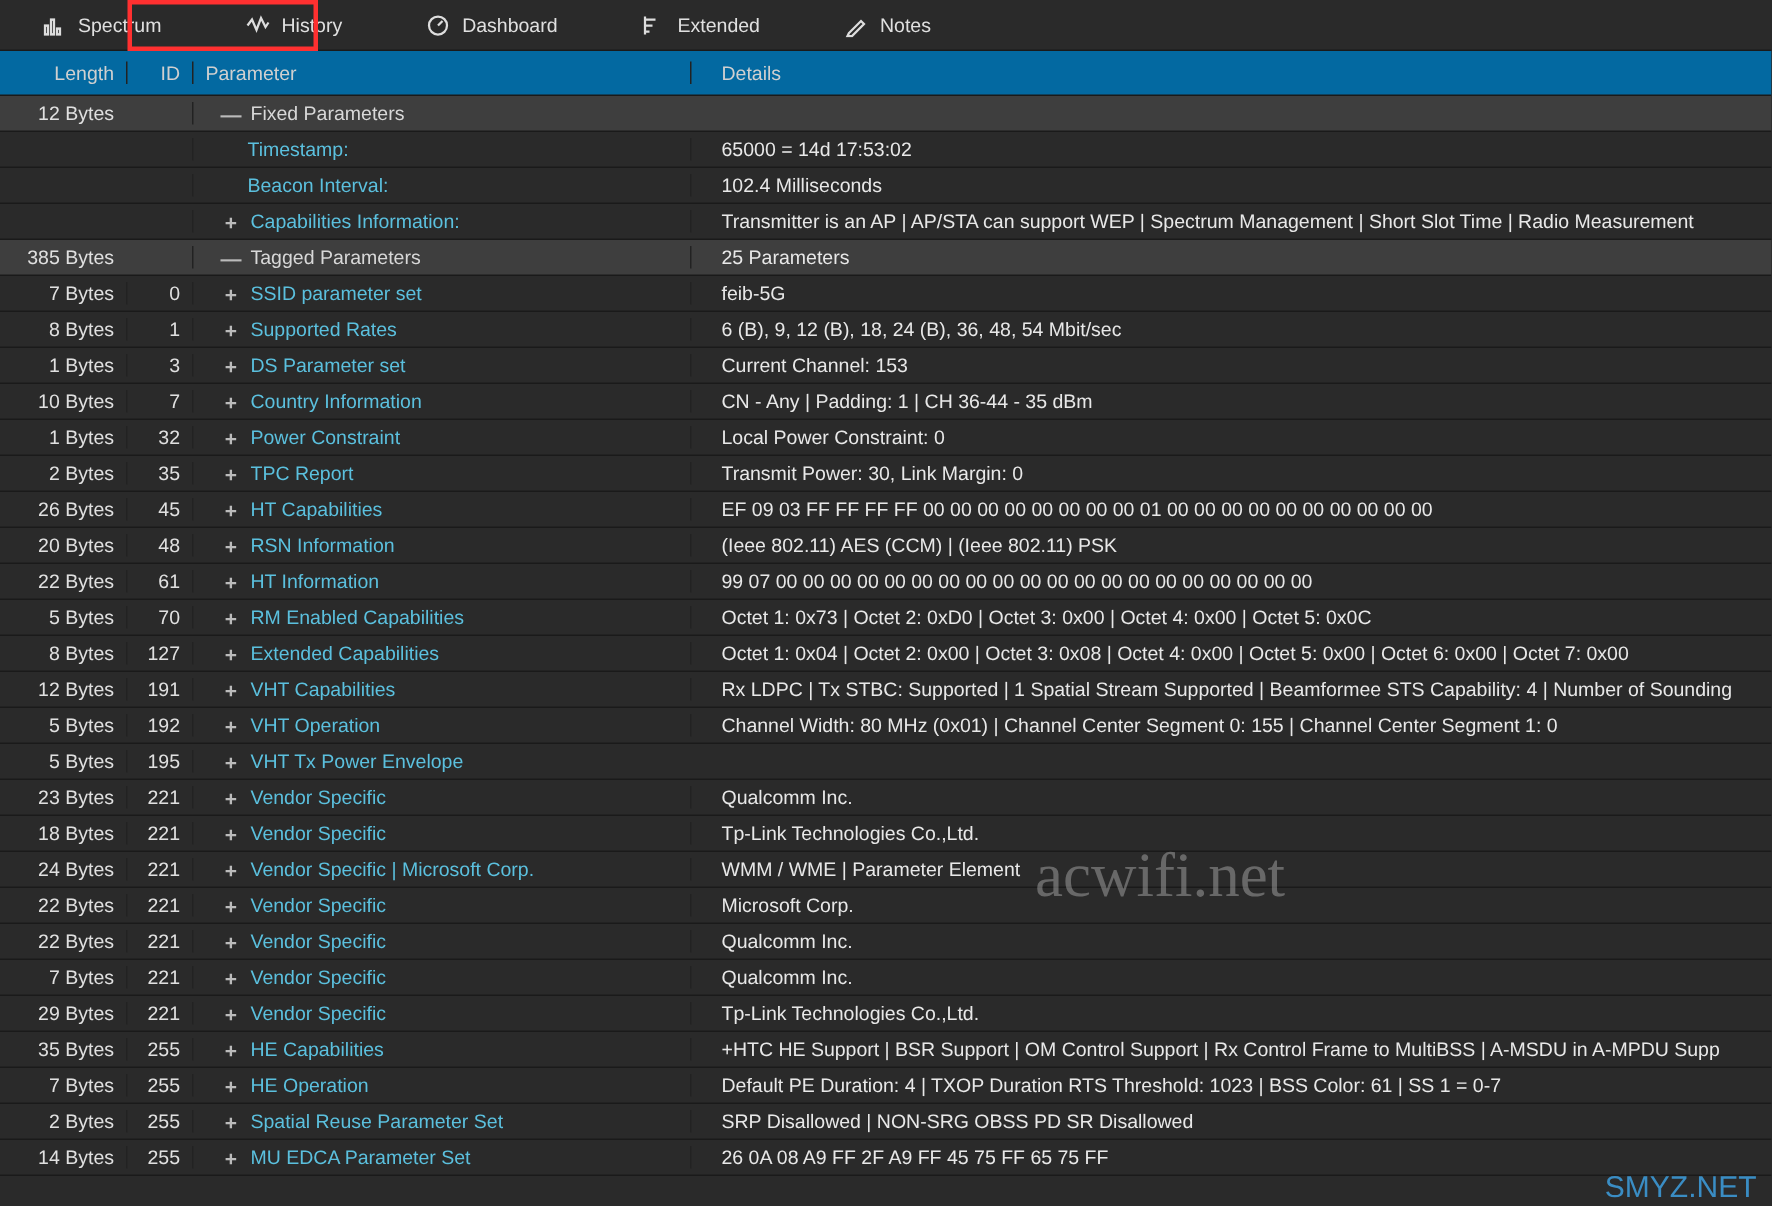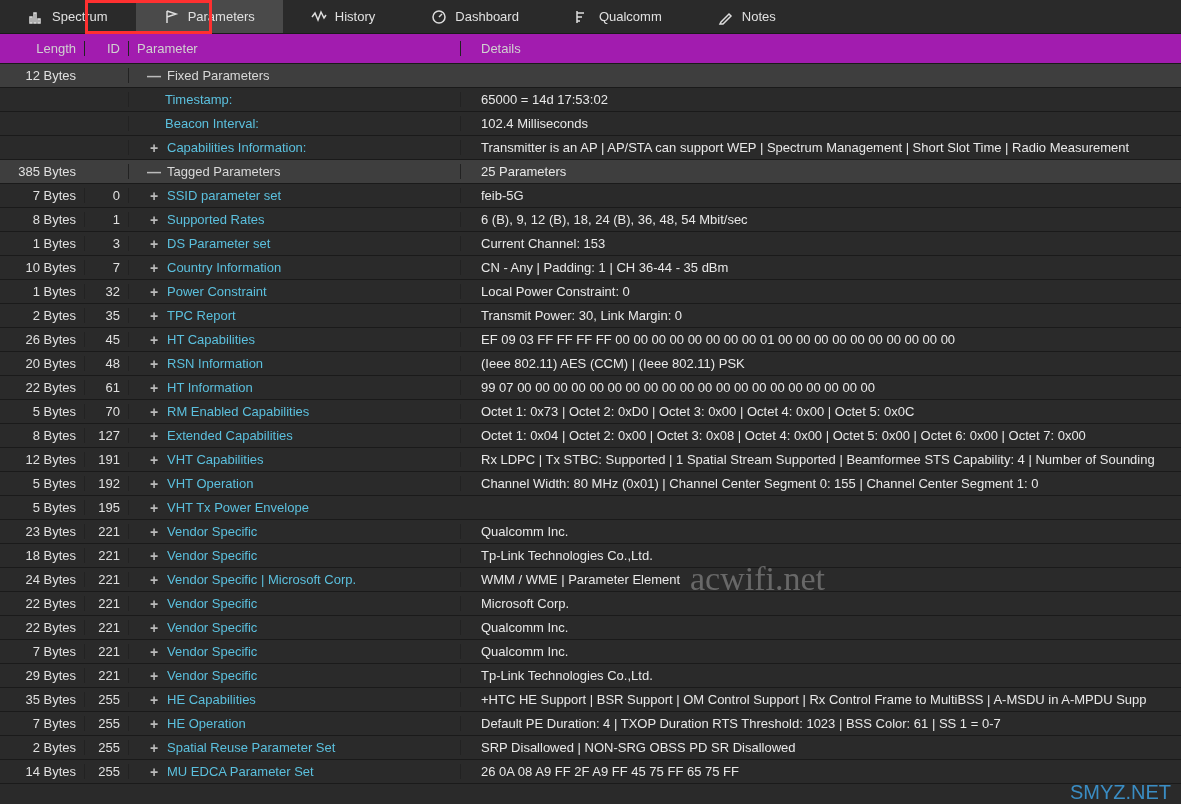--- a/index.html
+++ b/index.html
@@ -37,21 +37,21 @@
   top: 0;
   left: 85px;
   width: 127px;
   height: 34px;
   pointer-events: none;
   z-index: 10;
 }
 .icon { display: inline-block; width: 16px; height: 16px; }
 .header-row {
   display: flex;
-  background: #a21caf;
+  background: #0369a1;
   height: 30px;
   align-items: center;
   border-bottom: 1px solid #1a1a1a;
   font-size: 13px;
   color: #d0d0d0;
 }
 .col-length { width: 84px; text-align: right; padding-right: 8px; }
 .col-id { width: 44px; text-align: right; padding-right: 8px; border-left: 1px solid #222; }
 .col-param { width: 332px; padding-left: 8px; border-left: 1px solid #222; }
 .col-details { flex: 1; padding-left: 20px; border-left: 1px solid #222; }
@@ -83,21 +83,21 @@
 }
 .indent1 { padding-left: 18px !important; }
 .indent2 { padding-left: 36px !important; }
 .link { color: #5bc0de; }
 .plain { color: #d8d8d8; }
 .details-text { color: #e8e8e8; white-space: nowrap; overflow: hidden; }
 .watermark {
   position: absolute;
   top: 560px;
   left: 690px;
-  font-size: 34px;
+  font-size: 42px;
   color: rgba(180,180,180,0.45);
   font-family: Georgia, serif;
   pointer-events: none;
   z-index: 5;
 }
 .watermark2 {
   position: absolute;
   bottom: 0;
   right: 10px;
   font-size: 20px;
@@ -113,44 +113,38 @@
 
 <div class="toolbar">
   <div class="tab">
     <span class="icon"><svg viewBox="0 0 16 16">
           <rect x="2" y="8" width="2" height="6"></rect>
           <rect x="6" y="4" width="2" height="10"></rect>
           <rect x="10" y="10" width="2" height="4"></rect>
         </svg></span>
     <span>Spectrum</span>
   </div>
-  <div class="tab active">
-    <span class="icon"><svg viewBox="0 0 16 16">
-          <path d="M3 2 v12 M3 2 L12 5 L3 8"></path>
-        </svg></span>
-    <span>Parameters</span>
-  </div>
   <div class="tab">
     <span class="icon"><svg viewBox="0 0 16 16">
           <path d="M1 8 L4 4 L7 11 L10 3 L13 9 L15 6"></path>
         </svg></span>
     <span>History</span>
   </div>
   <div class="tab">
     <span class="icon"><svg viewBox="0 0 16 16">
           <circle cx="8" cy="8" r="6"></circle>
           <path d="M8 8 L11 5"></path>
         </svg></span>
     <span>Dashboard</span>
   </div>
   <div class="tab">
     <span class="icon"><svg viewBox="0 0 16 16">
           <path d="M2 2 v12 M2 12 h3 M2 8 h5 M2 4 h7"></path>
         </svg></span>
-    <span>Qualcomm</span>
+    <span>Extended</span>
   </div>
   <div class="tab">
     <span class="icon"><svg viewBox="0 0 16 16">
           <path d="M3 13 L11 5 L13 7 L5 15 L2 15 Z"></path>
         </svg></span>
     <span>Notes</span>
   </div>
 </div>
 <div class="tab-highlight"></div>
 

